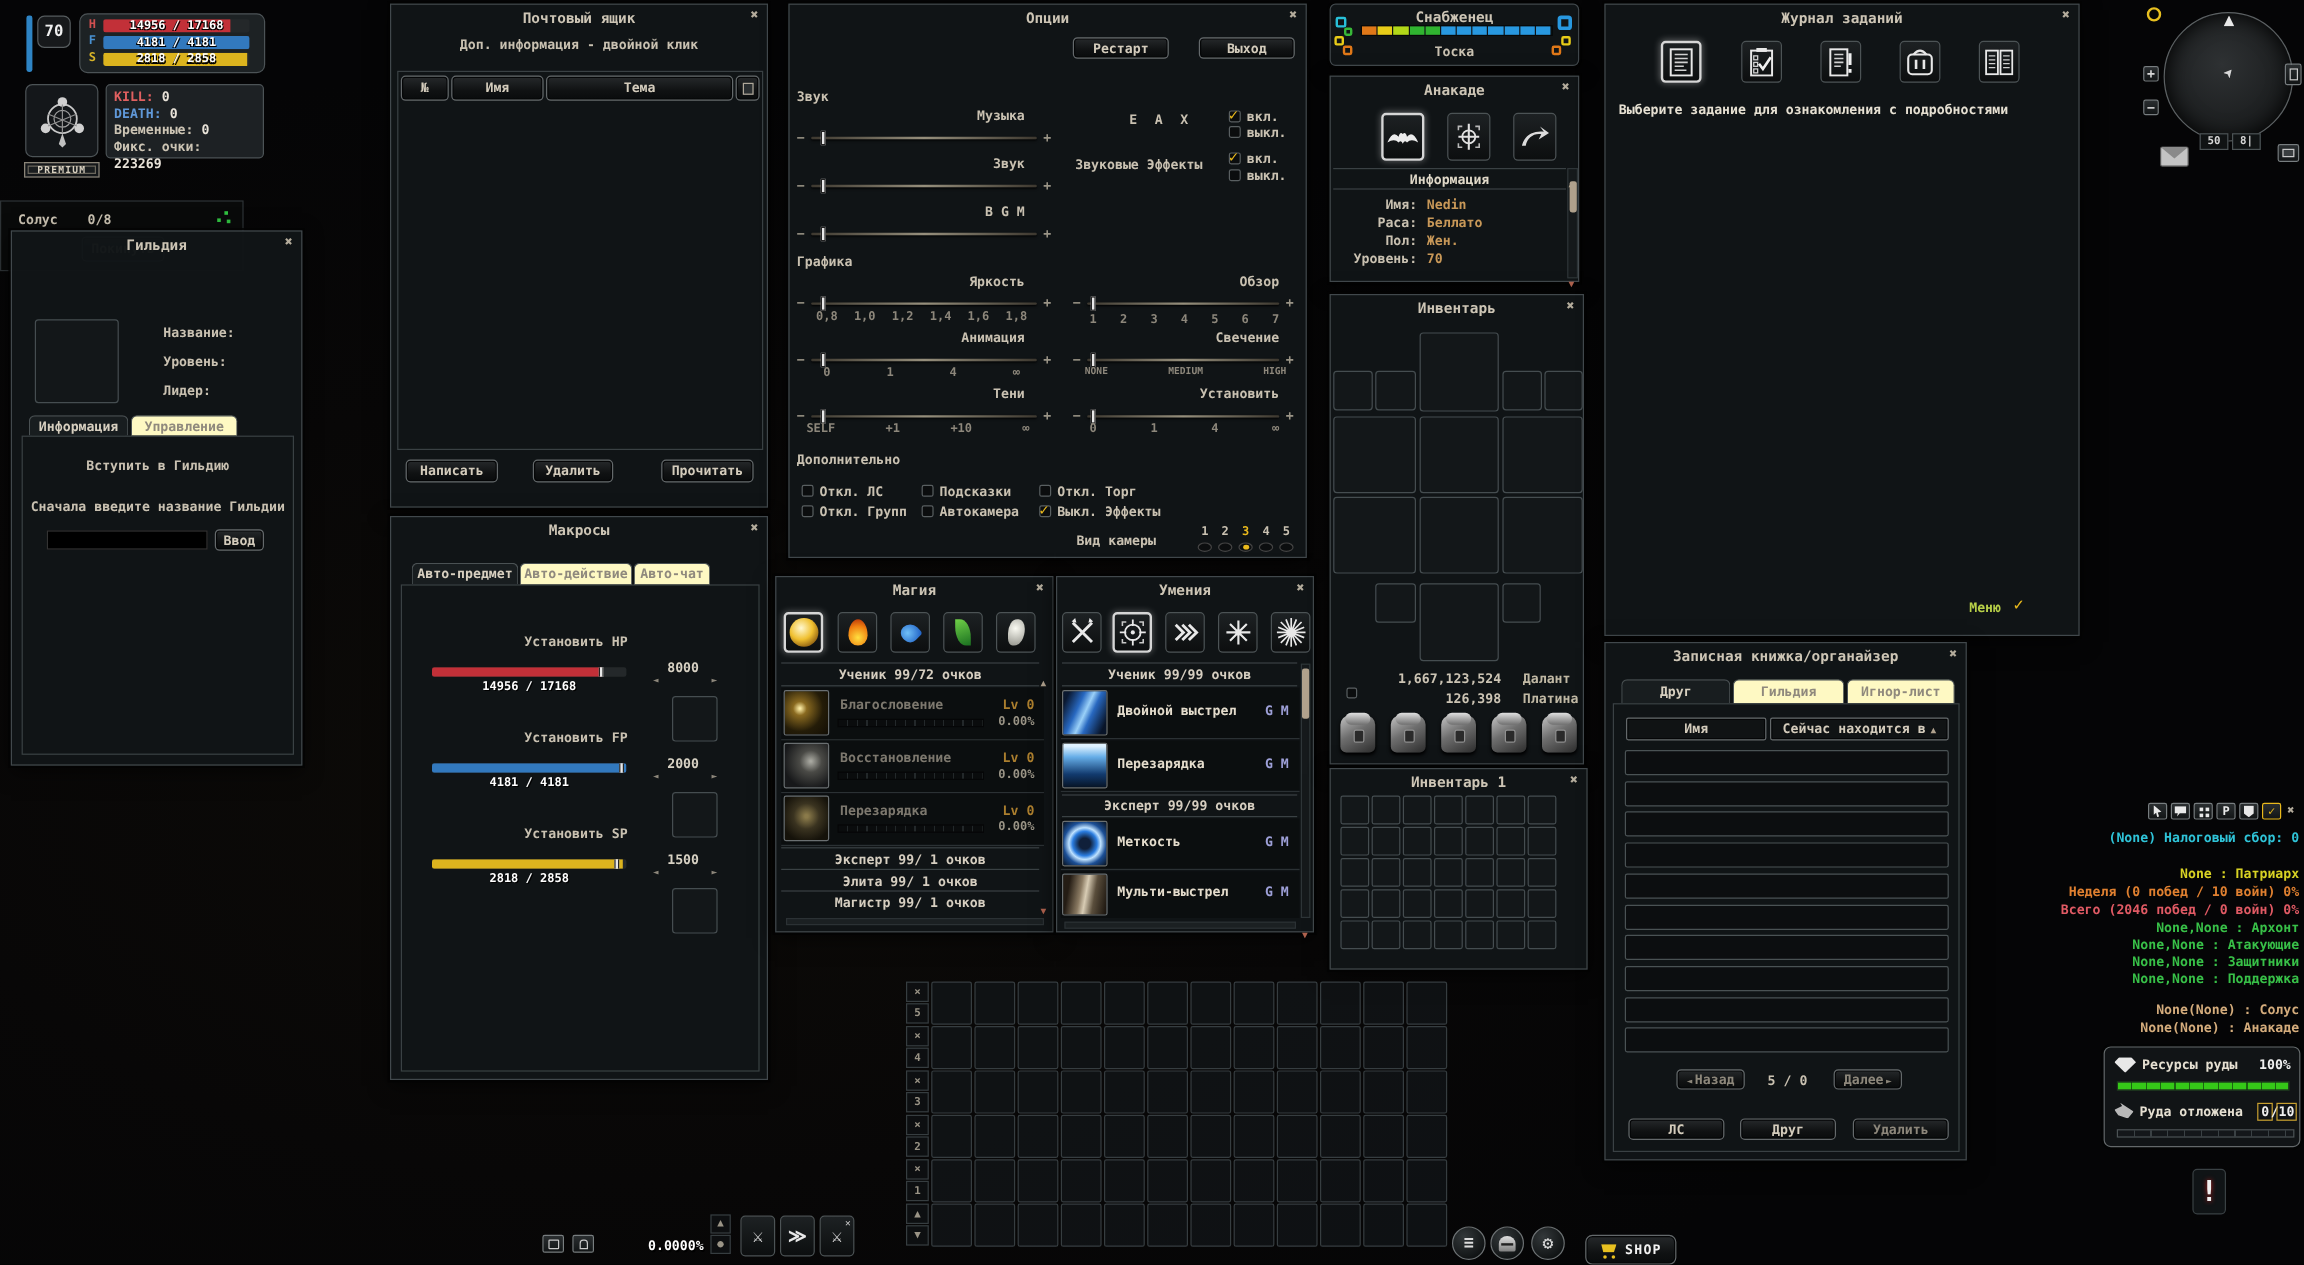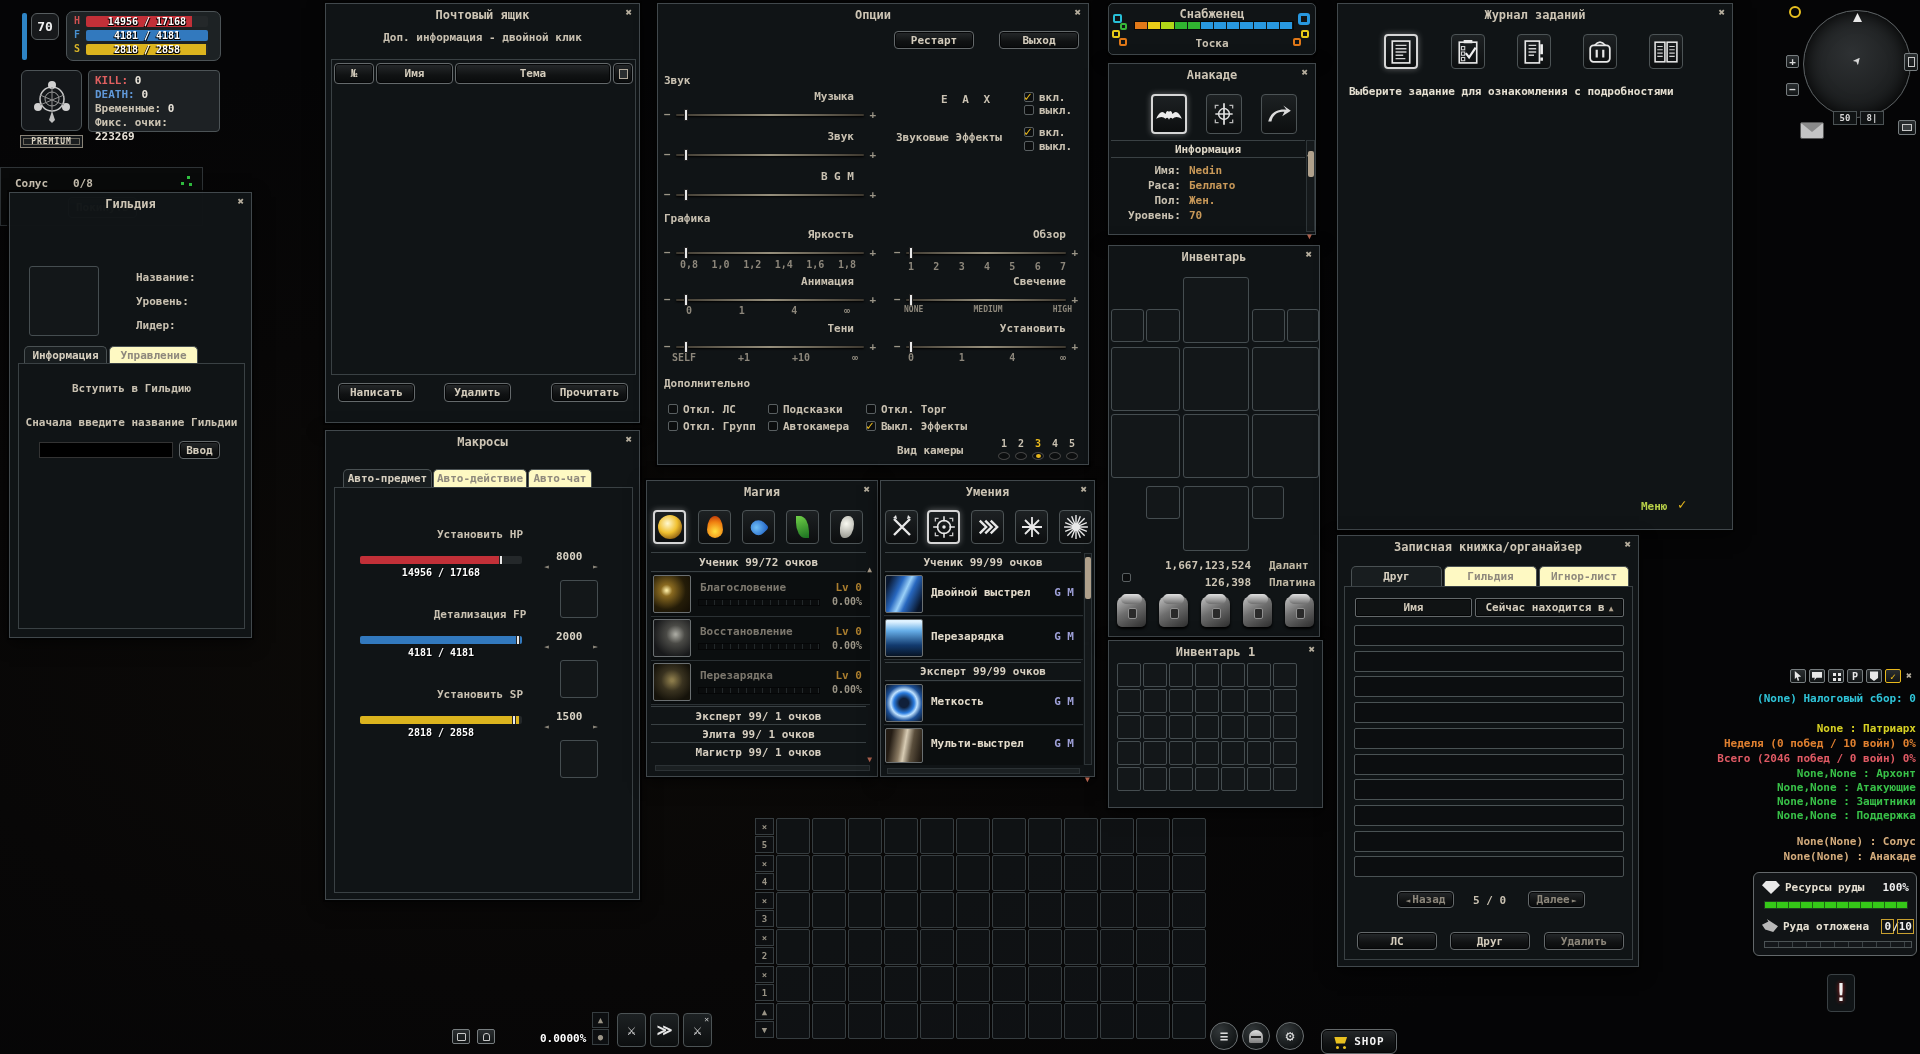--- a/index.html
+++ b/index.html
@@ -157,21 +157,21 @@
       <span class="arrL" style="position:absolute;left:209px;top:66px"></span>
       <span class="t" style="left:221px;top:62px;color:#d8d2c4">8000</span>
       <span class="arrR" style="position:absolute;left:258px;top:66px"></span>
       <div class="bar" style="left:25px;top:68px;width:162px;height:8px">
         <div class="fill" style="width: 87%; background: rgb(194, 48, 56);"></div>
         <div class="sl-thumb" style="top:-2px;left:86%"></div>
       </div>
       <div class="t cen" style="left:25px;width:162px;top:79px;font-size:10px;color:#fff;text-shadow:1px 1px 0 #000">14956 / 17168</div>
       <div class="slot" style="left:225px;top:92px;width:38px;height:38px"></div>
 
-      <div class="t cen" style="left:0;width:290px;top:120px">Детализация FP</div>
+      <div class="t cen" style="left:0;width:290px;top:120px">Установить FP</div>
       <span class="arrL" style="position:absolute;left:209px;top:146px"></span>
       <span class="t" style="left:221px;top:142px;color:#d8d2c4">2000</span>
       <span class="arrR" style="position:absolute;left:258px;top:146px"></span>
       <div class="bar" style="left:25px;top:148px;width:162px;height:8px">
         <div class="fill" style="width: 100%; background: rgb(50, 121, 190);"></div>
         <div class="sl-thumb" style="top:-2px;left:96%"></div>
       </div>
       <div class="t cen" style="left:25px;width:162px;top:159px;font-size:10px;color:#fff;text-shadow:1px 1px 0 #000">4181 / 4181</div>
       <div class="slot" style="left:225px;top:172px;width:38px;height:38px"></div>
 

